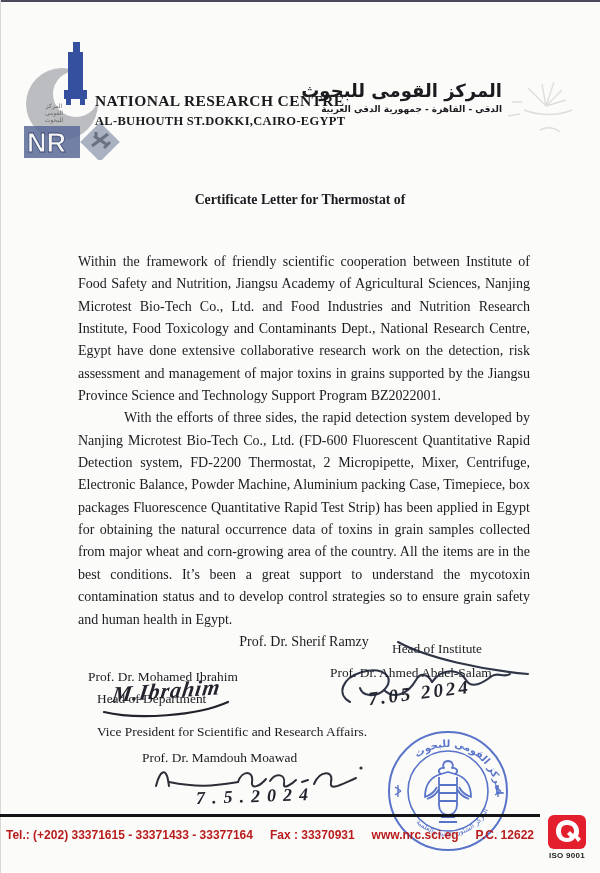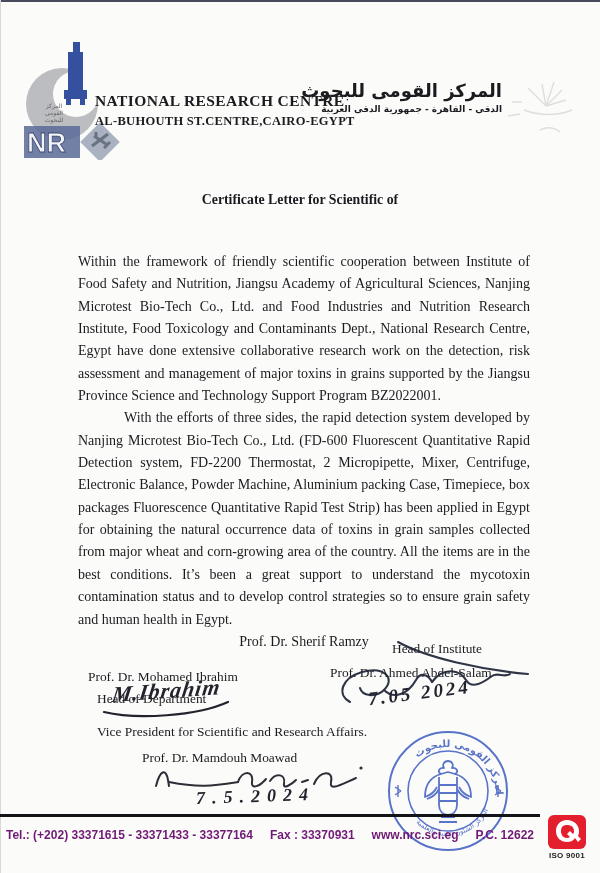--- a/index.html
+++ b/index.html
@@ -46,21 +46,21 @@
   .date-inst{left:368px;top:682px;font-size:19px;letter-spacing:3px;transform:rotate(-7deg);}
   .date-vp{left:196px;top:786px;font-size:18px;letter-spacing:7px;transform:rotate(-2deg);}
 
   
   .stamp{position:absolute;left:385px;top:727px;opacity:.85;z-index:1;}
 
   
   .footer-line{position:absolute;left:0;top:814px;width:540px;height:3px;background:#141418;z-index:2;}
   .footer-text{
     position:absolute;left:0;top:828px;width:540px;z-index:3;
-    font-family:"Liberation Sans",sans-serif;font-weight:bold;font-size:12px;color:#701a75;
+    font-family:"Liberation Sans",sans-serif;font-weight:bold;font-size:12px;color:#b91c1c;
     display:flex;justify-content:space-between;padding:0 6px;box-sizing:border-box;white-space:nowrap;
   }
   .iso{position:absolute;right:10px;top:815px;width:46px;text-align:center;z-index:3;}
   .iso-badge{width:38px;height:34px;margin:0 auto;background:#e31e2d;border-radius:6px;position:relative;}
   .iso-badge svg{position:absolute;left:0;top:0;}
   .iso-label{font-family:"Liberation Sans",sans-serif;font-weight:bold;font-size:8px;color:#222;margin-top:2px;letter-spacing:.3px;}
 </style>
 </head>
 <body>
 
@@ -79,39 +79,39 @@
   <text x="30" y="73" font-family="DejaVu Sans" font-size="6" fill="#666" text-anchor="middle">القومى</text>
   <text x="30" y="80" font-family="DejaVu Sans" font-size="6" fill="#666" text-anchor="middle">للبحوث</text>
   <rect x="0" y="84" width="56" height="32" fill="#5a6a96" opacity="0.85"></rect>
   <text x="3" y="110" font-family="Liberation Sans" font-weight="bold" font-size="27" fill="#f4f4f4" stroke="#3a4a78" stroke-width="0.8">NR</text>
   <rect x="62" y="86" width="28" height="28" transform="rotate(45 76 100)" fill="#aab2c2"></rect>
   <path d="M68 104 L84 92 M70 94 L82 102 M72 90 L72 96 M80 106 L86 100" stroke="#6a7282" stroke-width="3" fill="none"></path>
 </svg>
 
 <div class="org-en">
   <div class="org-en-name">NATIONAL RESEARCH CENTRE</div>
-  <div class="org-en-addr">AL-BUHOUTH ST.CENTRE,CAIRO-EGYPT</div>
+  <div class="org-en-addr">AL-BUHOUTH ST.DOKKI,CAIRO-EGYPT</div>
 </div>
 
 <div class="org-ar">
   <div class="org-ar-name">المركز القومى للبحوث</div>
   <div class="org-ar-addr">الدقى - القاهرة - جمهورية الدقى العربية</div>
 </div>
 
 <svg class="watermark" width="86" height="80" viewBox="0 0 86 80" xmlns="http://www.w3.org/2000/svg">
   <g stroke="#b9b9b6" stroke-width="1.4" fill="none" opacity="0.8">
     <path d="M40 34 L22 16 M40 34 L36 12 M40 34 L48 10 M40 34 L56 18 M40 34 L60 28"></path>
     <path d="M18 38 C34 44 52 44 66 38"></path>
     <path d="M6 30 L16 30 M2 44 L14 42"></path>
     <path d="M34 58 C42 54 50 56 54 60"></path>
   </g>
 </svg>
 
 <div class="title">
-  <div>Certificate Letter for Scientific of</div>
+  <div>Certificate Letter for Thermostat of</div>
 </div>
 
 <div class="letter-body">
   <p>Within the framework of friendly scientific cooperation between Institute of Food Safety and Nutrition, Jiangsu Academy of Agricultural Sciences, Nanjing Microtest Bio-Tech Co., Ltd. and Food Industries and Nutrition Research Institute, Food Toxicology and Contaminants Dept., National Research Centre, Egypt have done extensive collaborative research work on the detection, risk assessment and management of major toxins in grains supported by the Jiangsu Province Science and Technology Support Program BZ2022001.</p>
   <p class="indent">With the efforts of three sides, the rapid detection system developed by Nanjing Microtest Bio-Tech Co., Ltd. (FD-600 Fluorescent Quantitative Rapid Detection system, FD-2200 Thermostat, 2 Micropipette, Mixer, Centrifuge, Electronic Balance, Powder Machine, Aluminium packing Case, Timepiece, box packages Fluorescence Quantitative Rapid Test Strip) has been applied in Egypt for obtaining the natural occurrence data of toxins in grain samples collected from major wheat and corn-growing area of the country. All the items are in the best conditions. It’s been a great support to understand the mycotoxin contamination status and to develop control strategies so to ensure grain safety and human health in Egypt.</p>
   <p class="signoff">Prof. Dr. Sherif Ramzy</p>
 </div>
 
 <div class="sig" style="left:97px;top:645px;margin-top:46px;">Head of Department</div>
 <div class="sig" style="left:88px;top:669px;">Prof. Dr. Mohamed Ibrahim</div>

